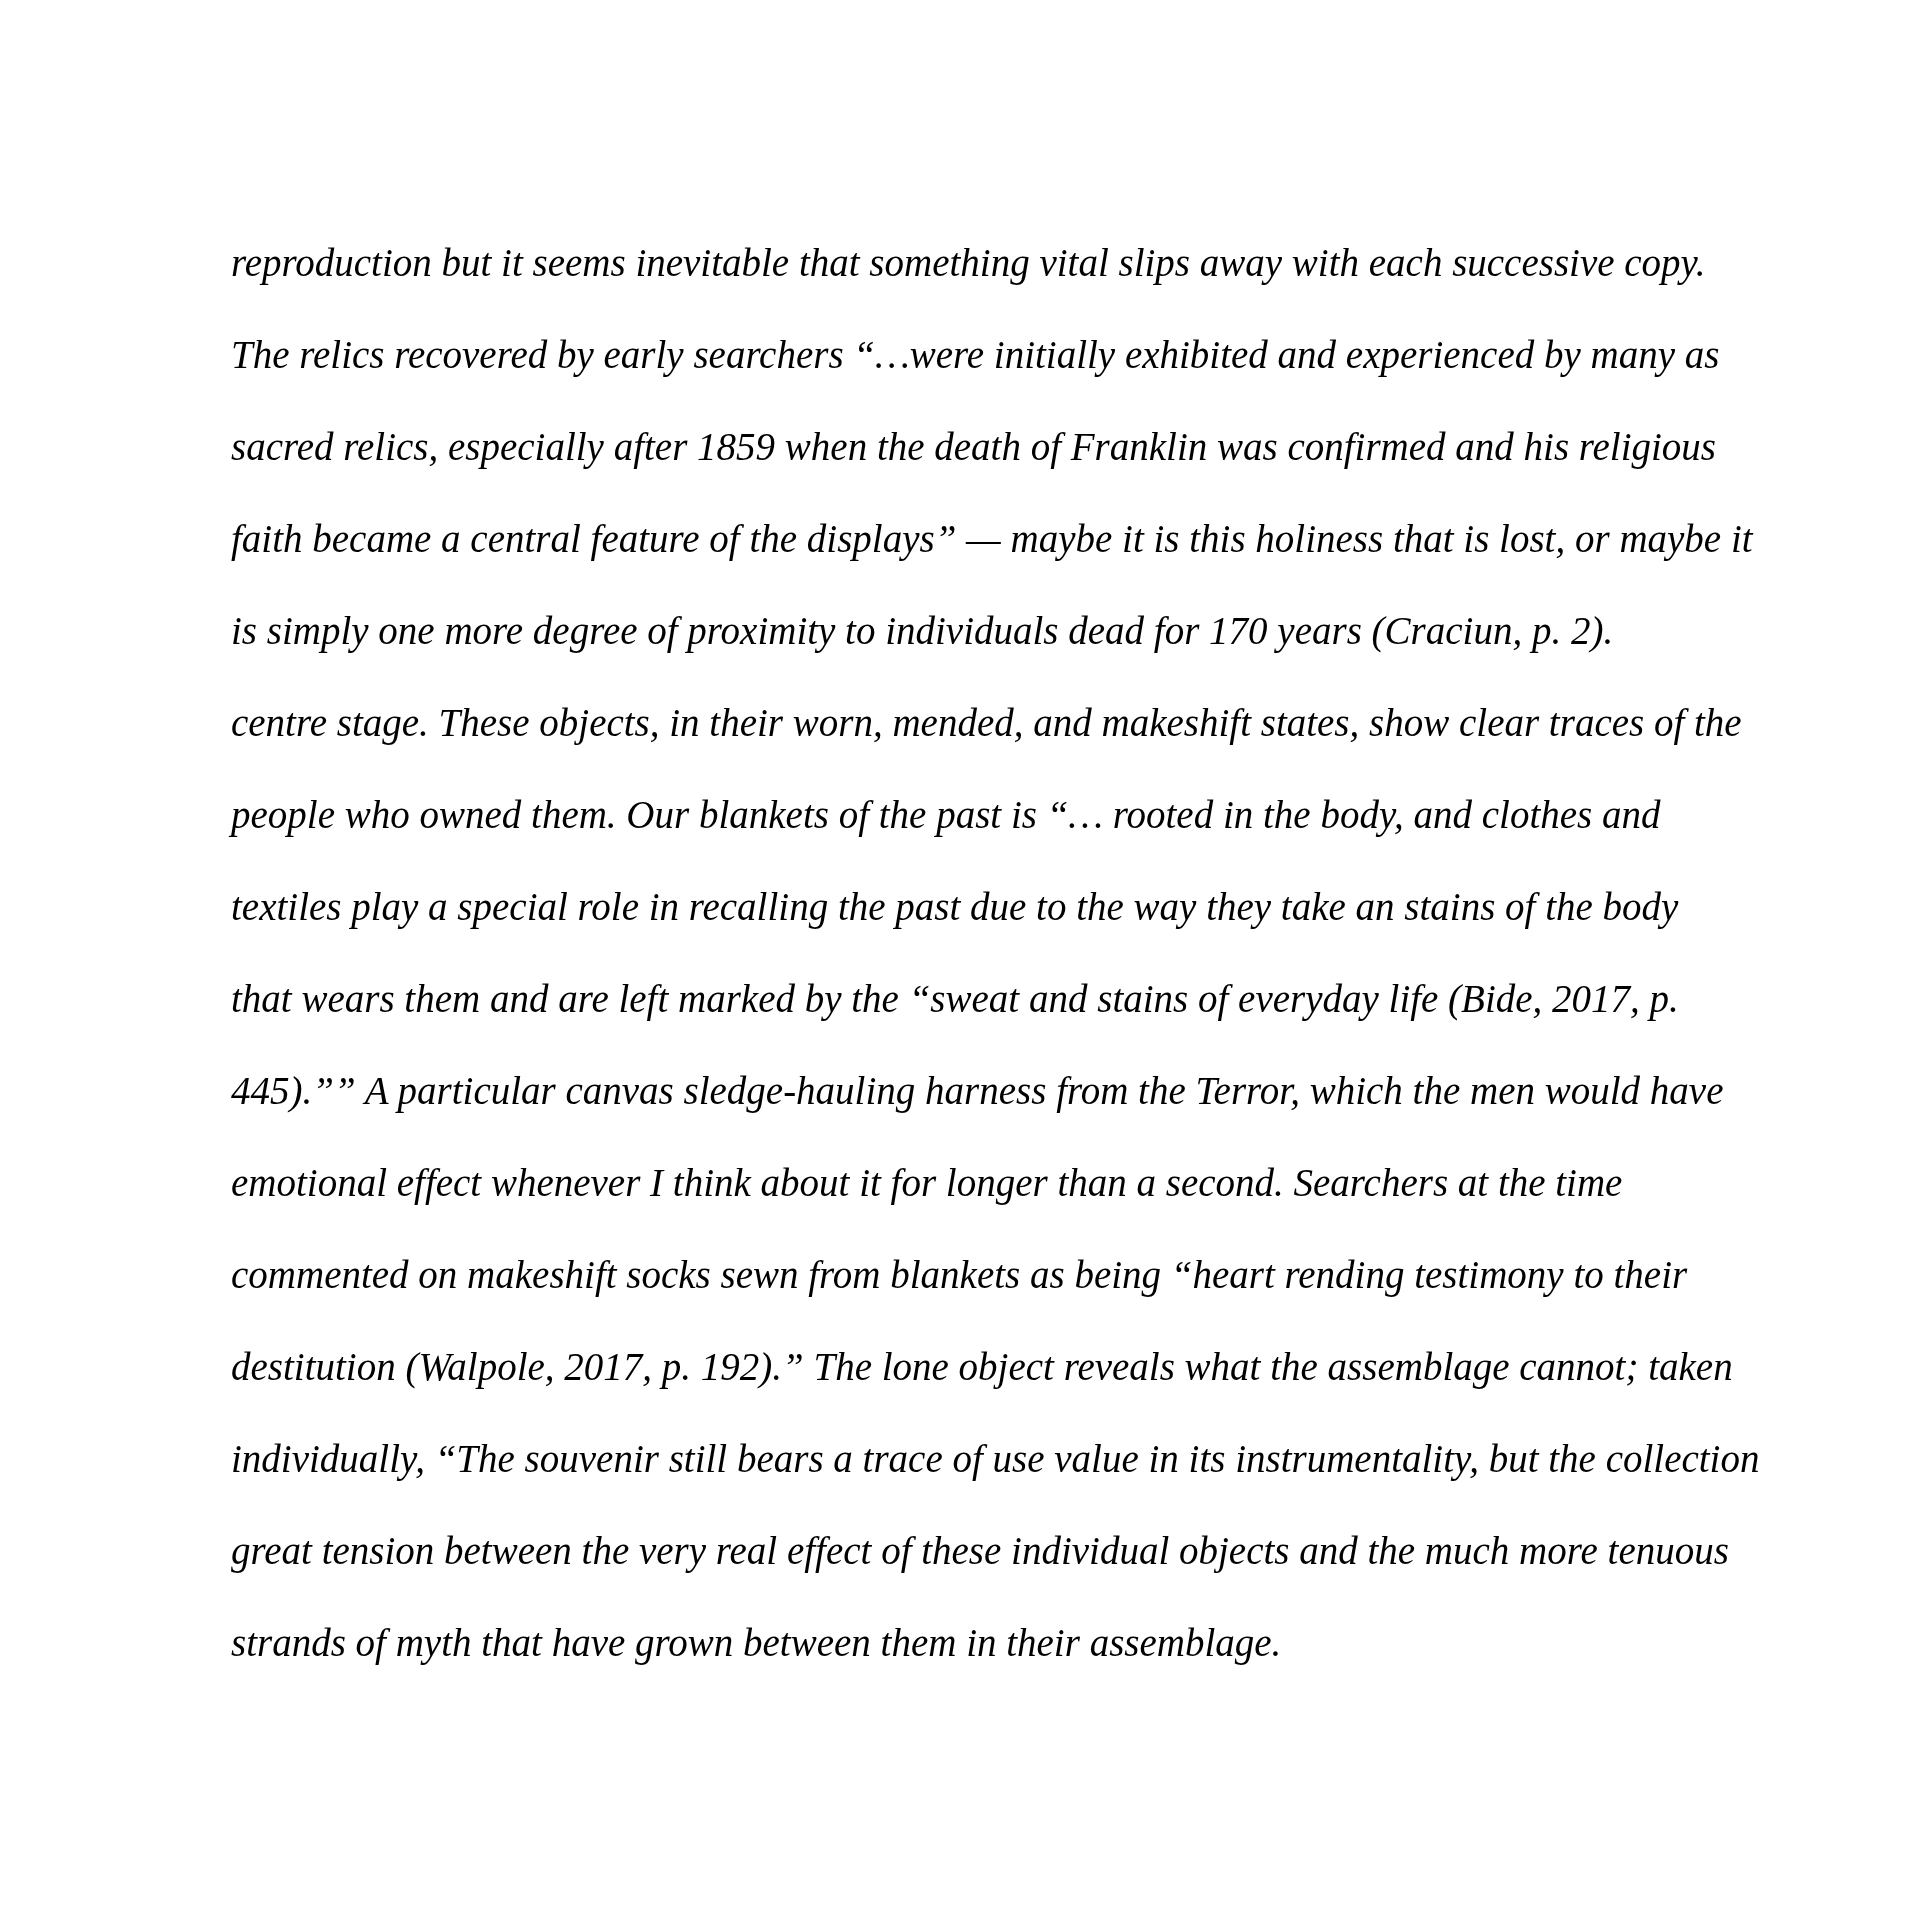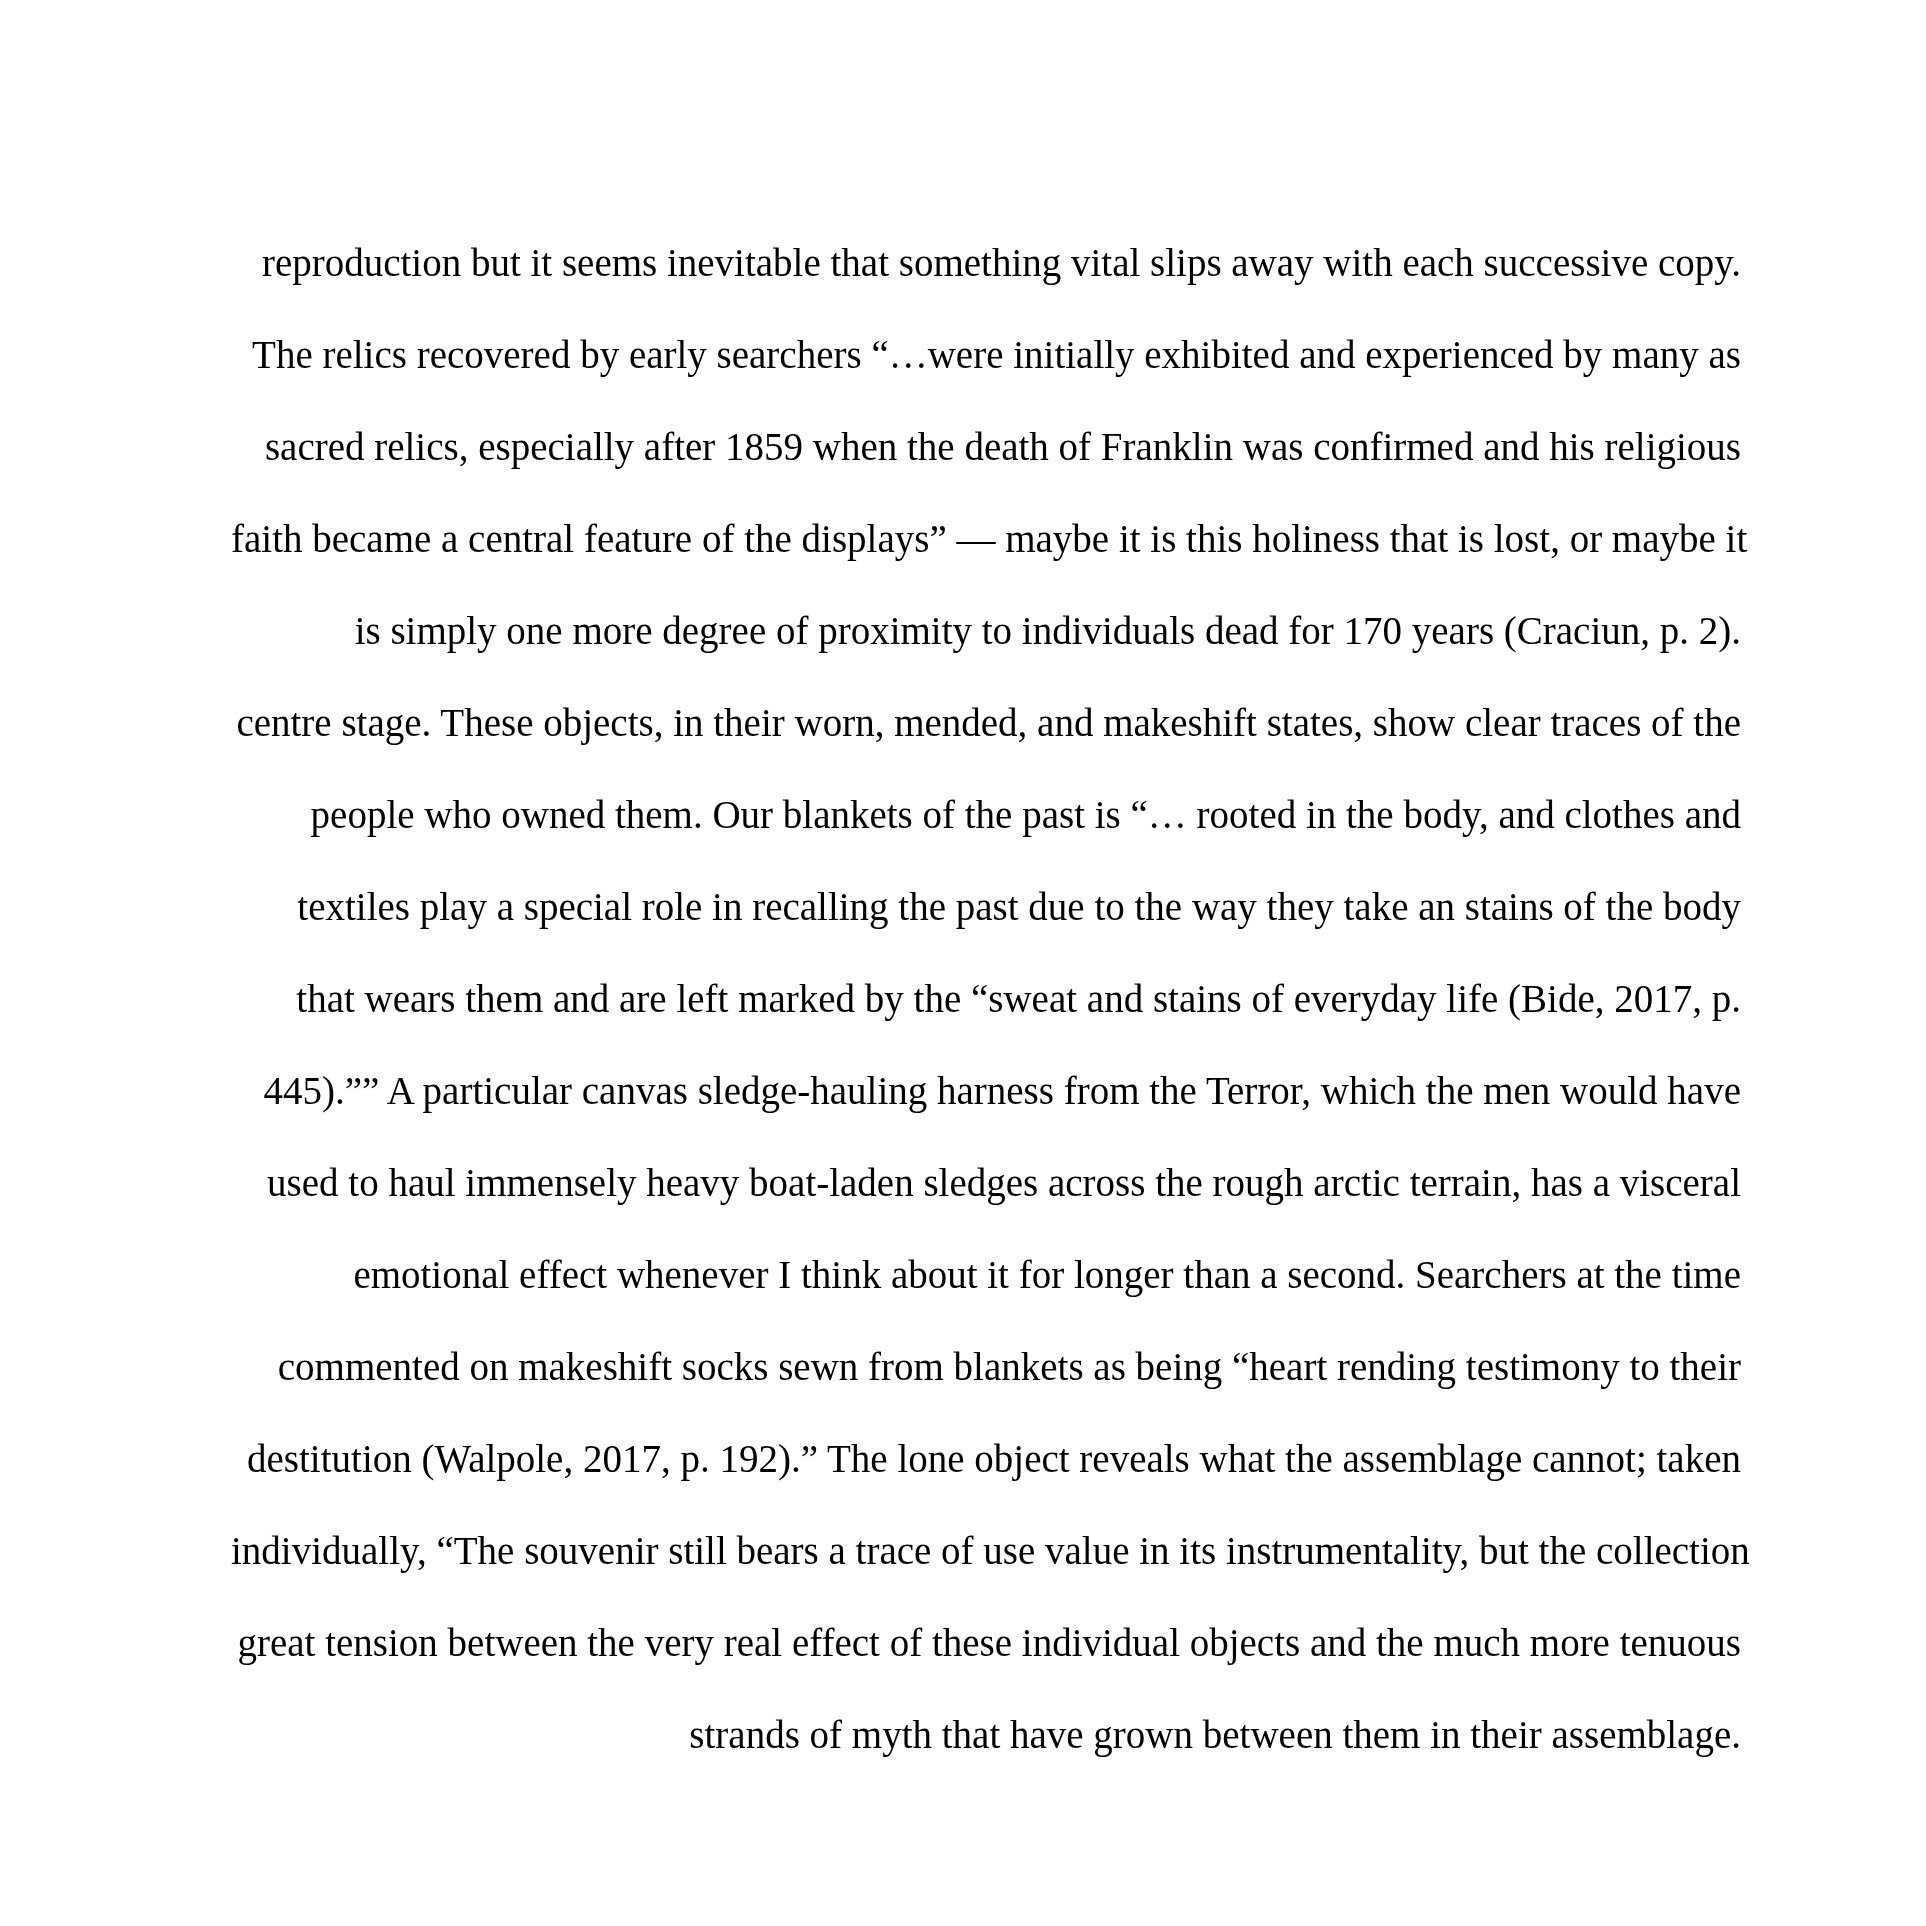--- a/index.html
+++ b/index.html
@@ -18,42 +18,42 @@
   #text-block {
     position: absolute;
     left: 231px;
     top: 217px;
     width: 1510px;
   }
   .line {
     font-size: 39px;
     line-height: 92px;
     white-space: nowrap;
-    text-align: right;
+    text-align: left;
+    font-style: italic;
   }
   .line.indent {
     text-indent: 116px;
   }
 </style>
 </head>
 <body>
 
 <div id="page">
   <div id="text-block">
     <div class="line">reproduction but it seems inevitable that something vital slips away with each successive copy.</div>
     <div class="line">The relics recovered by early searchers “…were initially exhibited and experienced by many as</div>
     <div class="line">sacred relics, especially after 1859 when the death of Franklin was confirmed and his religious</div>
     <div class="line">faith became a central feature of the displays” — maybe it is this holiness that is lost, or maybe it</div>
     <div class="line">is simply one more degree of proximity to individuals dead for 170 years (Craciun, p. 2).</div>
     <div class="line">centre stage. These objects, in their worn, mended, and makeshift states, show clear traces of the</div>
     <div class="line">people who owned them. Our blankets of the past is “… rooted in the body, and clothes and</div>
     <div class="line">textiles play a special role in recalling the past due to the way they take an stains of the body</div>
     <div class="line">that wears them and are left marked by the “sweat and stains of everyday life (Bide, 2017, p.</div>
     <div class="line">445).”” A particular canvas sledge-hauling harness from the Terror, which the men would have</div>
-    <div class="line">used to haul immensely heavy boat-laden sledges across the rough arctic terrain, has a visceral</div>
     <div class="line">emotional effect whenever I think about it for longer than a second. Searchers at the time</div>
     <div class="line">commented on makeshift socks sewn from blankets as being “heart rending testimony to their</div>
     <div class="line">destitution (Walpole, 2017, p. 192).” The lone object reveals what the assemblage cannot; taken</div>
     <div class="line">individually, “The souvenir still bears a trace of use value in its instrumentality, but the collection</div>
     <div class="line">great tension between the very real effect of these individual objects and the much more tenuous</div>
     <div class="line">strands of myth that have grown between them in their assemblage.</div>
 
   </div>
 
 </div>

